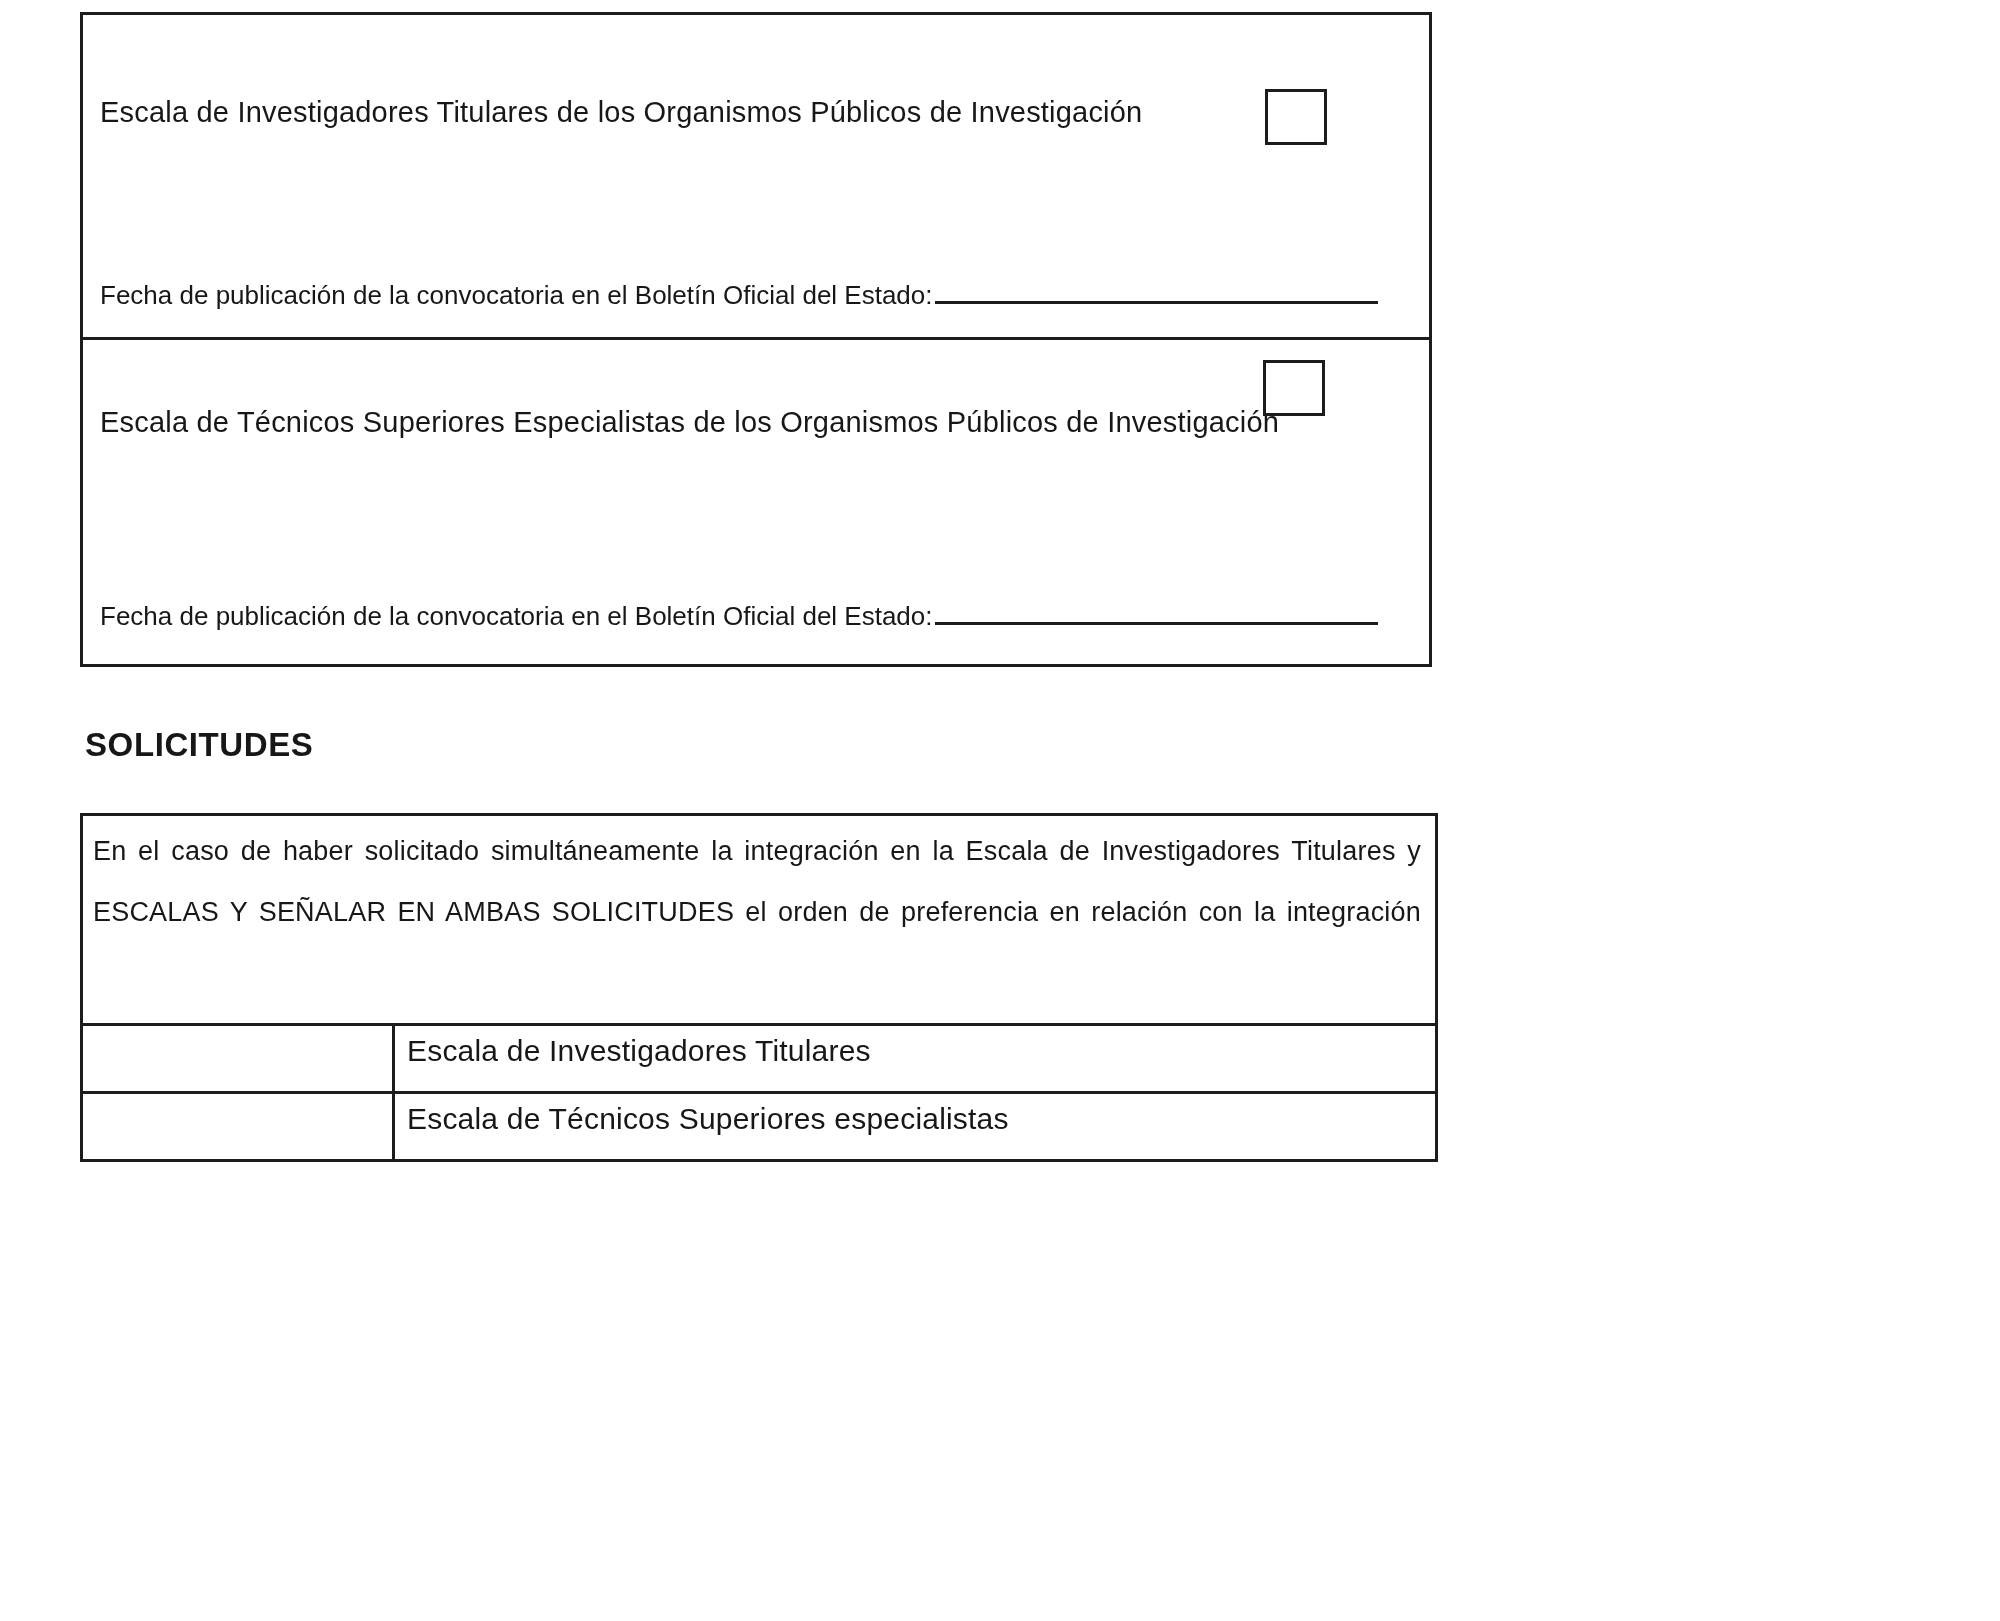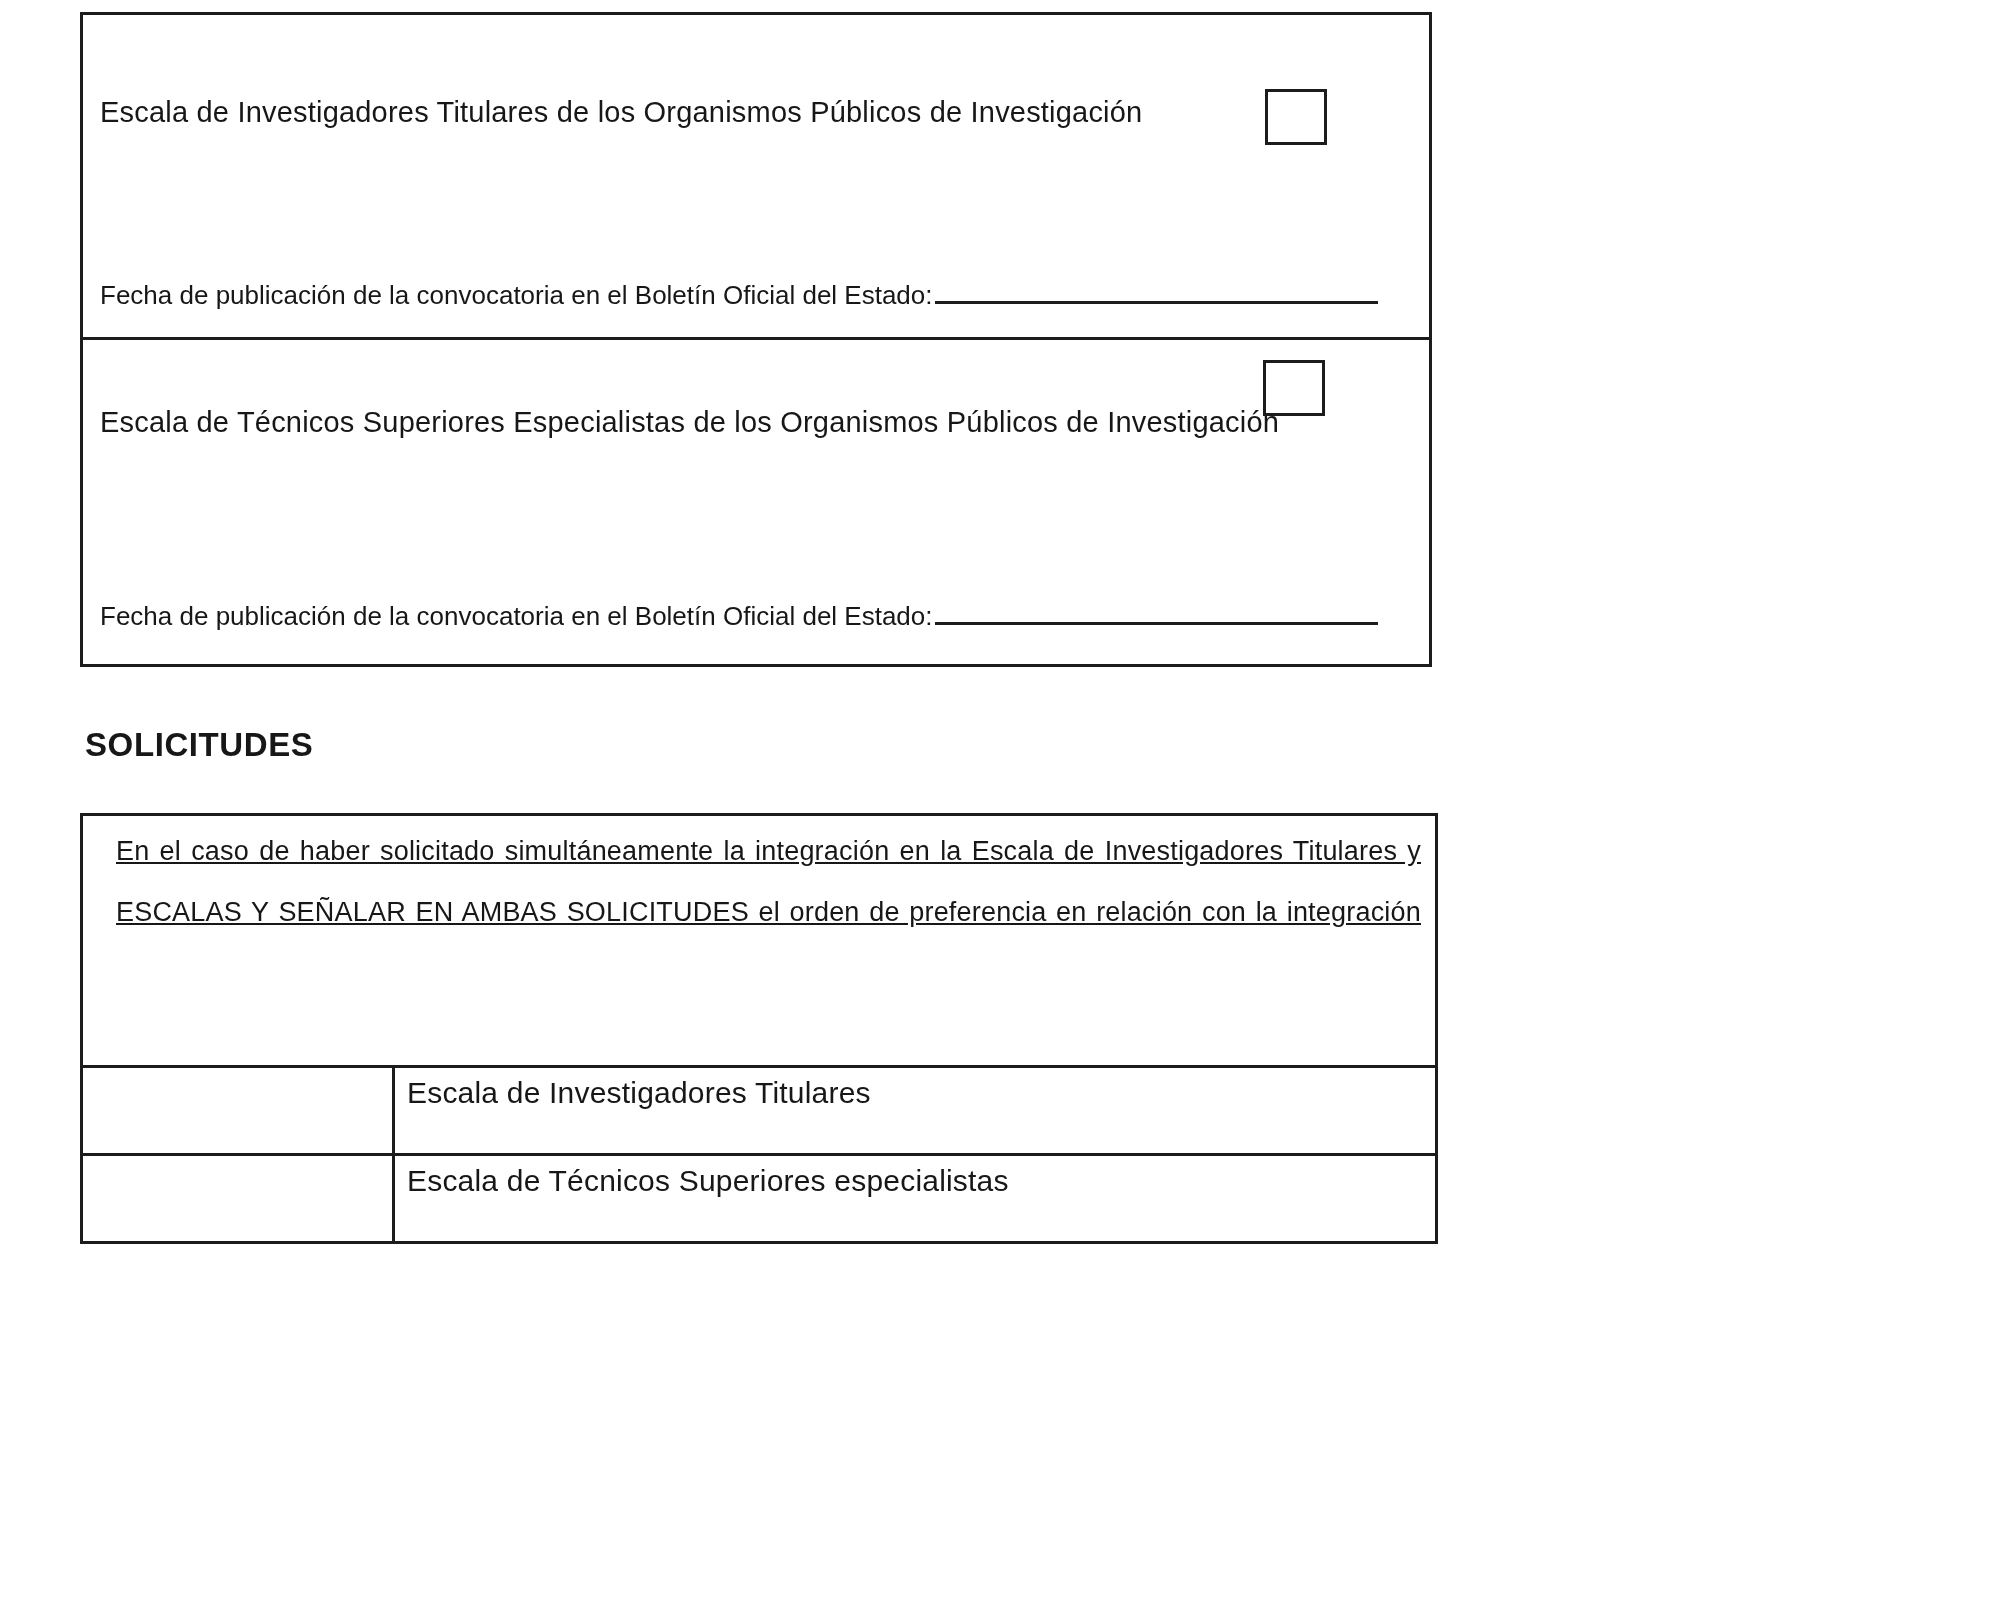--- a/index.html
+++ b/index.html
@@ -74,40 +74,39 @@
     top: 726px;
     font-size: 33px;
     font-weight: bold;
     letter-spacing: 0.6px;
   }
 
   
   #preferencia-box { left: 80px; top: 813px; width: 1352px; }
 
   #pref-instructions {
-    padding: 5px 14px 0 33px;
-    height: 249px;
+    padding: 5px 14px 0 10px;
+    height: 207px;
     overflow: hidden;
     box-sizing: border-box;
-    text-decoration: underline;
   }
   .instr-line {
     font-size: 27px;
     line-height: 61px;
     letter-spacing: 0.2px;
     white-space: nowrap;
   }
   .instr-line.just {
     white-space: normal;
     text-align: justify;
     text-align-last: justify;
   }
 
   #pref-table { border-top: 3px solid #1c1c1c; }
-  .pref-row { display: flex; height: 85px; }
+  .pref-row { display: flex; height: 65px; }
   .pref-row + .pref-row { border-top: 3px solid #1c1c1c; justify-content: space-between; }
   .pref-order-cell {
     width: 312px;
     border-right: 3px solid #1c1c1c;
     box-sizing: border-box;
     cursor: text;
     font-size: 30px;
     padding: 8px 0 0 12px;
   }
   .pref-label-cell {

